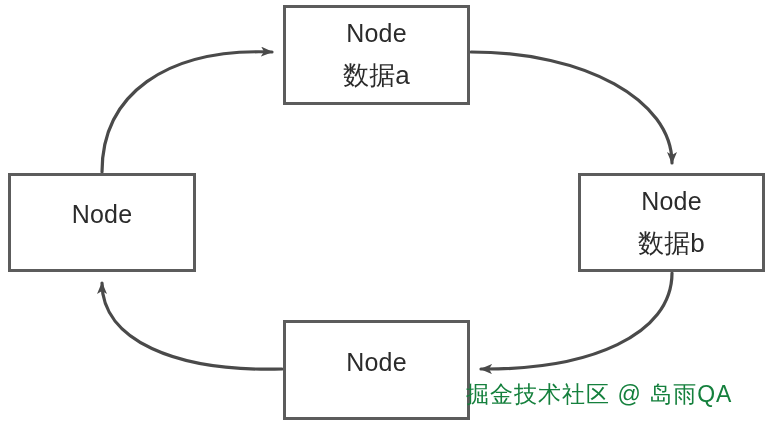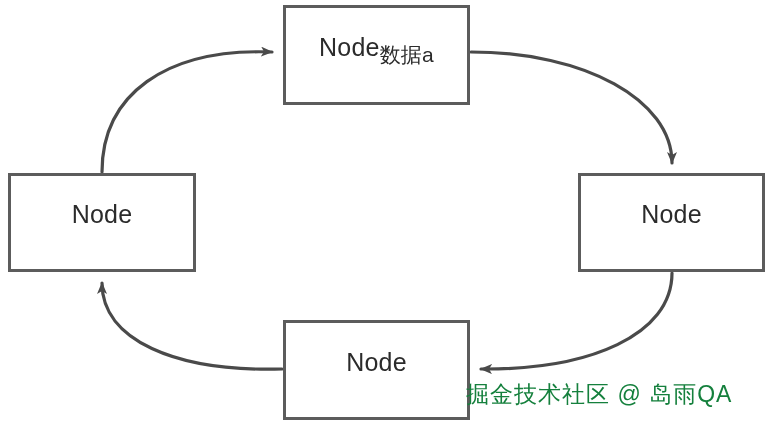--- a/index.html
+++ b/index.html
@@ -21,34 +21,34 @@
     top: 0;
     width: 778px;
     height: 427px;
   }
   .node-box {
     position: absolute;
     box-sizing: border-box;
     background: #ffffff;
     border: 3px solid #5c5c5c;
     display: flex;
-    flex-direction: row;
+    flex-direction: column;
     align-items: center;
     justify-content: center;
     z-index: 3;
   }
   .node-line {
     color: #2b2b2b;
     font-size: 25px;
     line-height: 1.05;
     letter-spacing: 0.2px;
     white-space: nowrap;
   }
   .node-line.first { margin-bottom: 16px; }
-  .node-line.second { font-size: 21px; }
+  .node-line.second { font-size: 26px; }
 
   #node-a { left: 283px; top: 5px;   width: 187px; height: 100px; }
   #node-b { left: 578px; top: 173px; width: 187px; height: 99px; }
   #node-c { left: 283px; top: 320px; width: 187px; height: 100px; }
   #node-d { left: 8px;   top: 173px; width: 188px; height: 99px; }
 
   #watermark {
     position: absolute;
     left: 466px;
     top: 379px;
@@ -80,20 +80,21 @@
     <path d="M 282 369 C 175 372, 102 340, 102 283" fill="none" stroke="#4a4a4a" stroke-width="3.2" stroke-linecap="round" marker-end="url(#arrowhead)"></path>
   </svg>
 
   <div class="node-box" id="node-a">
     <div class="node-line first">Node</div>
     <div class="node-line second">数据a</div>
   </div>
 
   <div class="node-box" id="node-b">
     <div class="node-line first">Node</div>
+    <div class="node-line second">数据b</div>
   </div>
 
   <div class="node-box" id="node-c">
     <div class="node-line first">Node</div>
   </div>
 
   <div class="node-box" id="node-d">
     <div class="node-line first">Node</div>
   </div>
 

